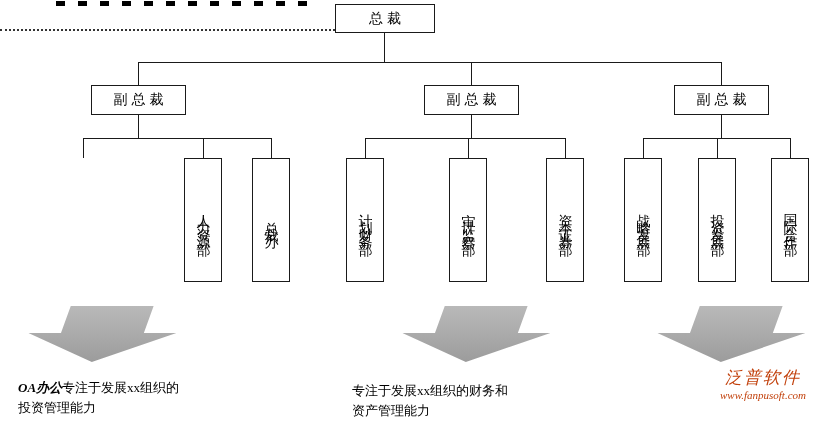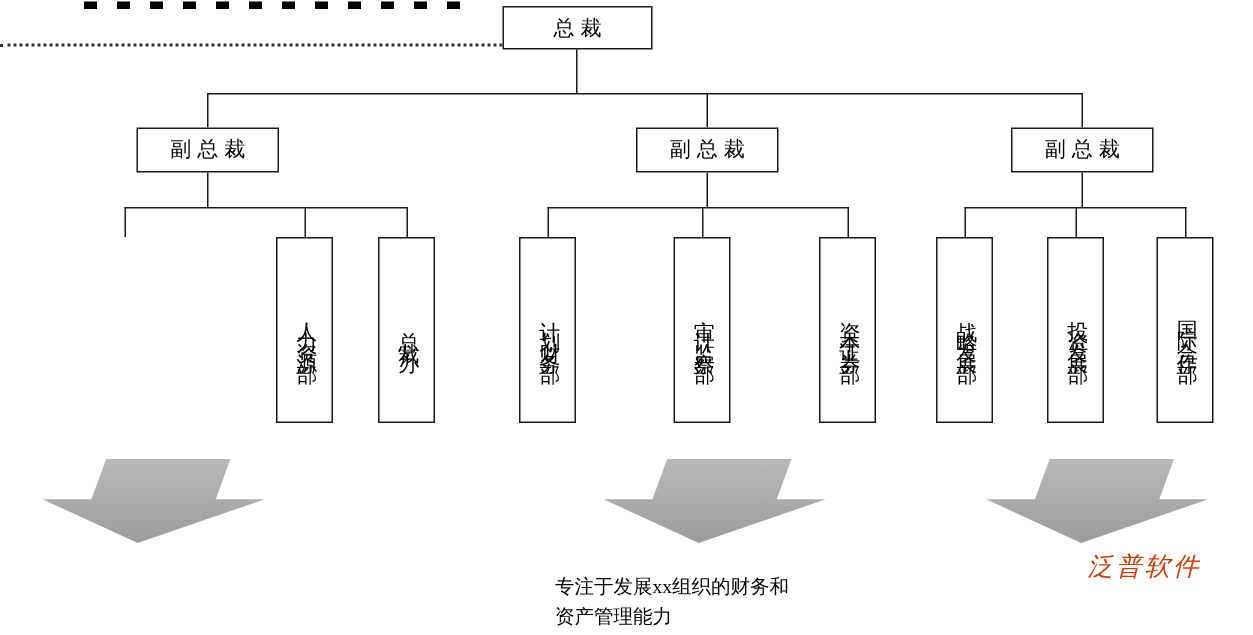--- a/index.html
+++ b/index.html
@@ -113,21 +113,25 @@
     <span>投资发展部</span>
   </div>
   <div class="box vbox" style="left:771px;">
     <span>国际合作部</span>
   </div>
 
   <div class="arrow" style="left:28px;  top:306px;"></div>
   <div class="arrow" style="left:402px; top:306px;"></div>
   <div class="arrow" style="left:657px; top:306px;"></div>
 
-  <div class="caption" style="left:370px; top:381px;">
+  <div class="caption" style="left:18px; top:378px;">
+    <span class="lead">OA办公</span><span>专注于发展xx组织的投资管理能力</span>
+  </div>
+  <div class="caption" style="left:352px; top:381px;">
     <span>专注于发展xx组织的财务和资产管理能力</span>
   </div>
 
   <div class="watermark">
     <div class="wm-name">泛普软件</div>
+    <div class="wm-url">www.fanpusoft.com</div>
   </div>
 
 </div>
 
 </body></html>

